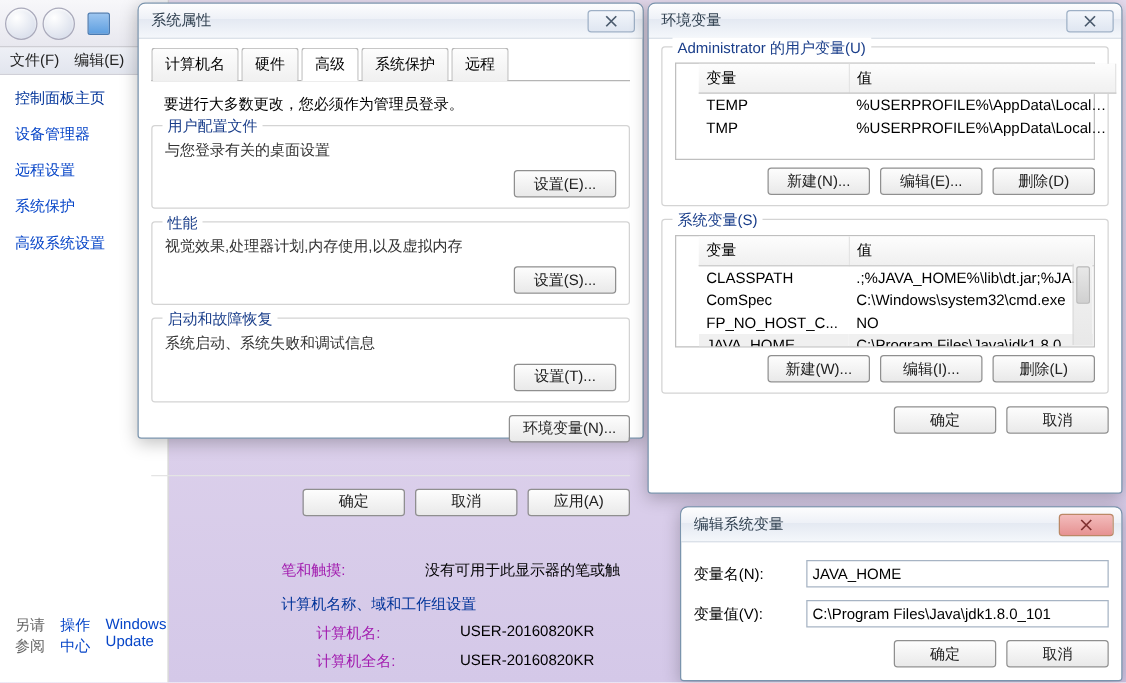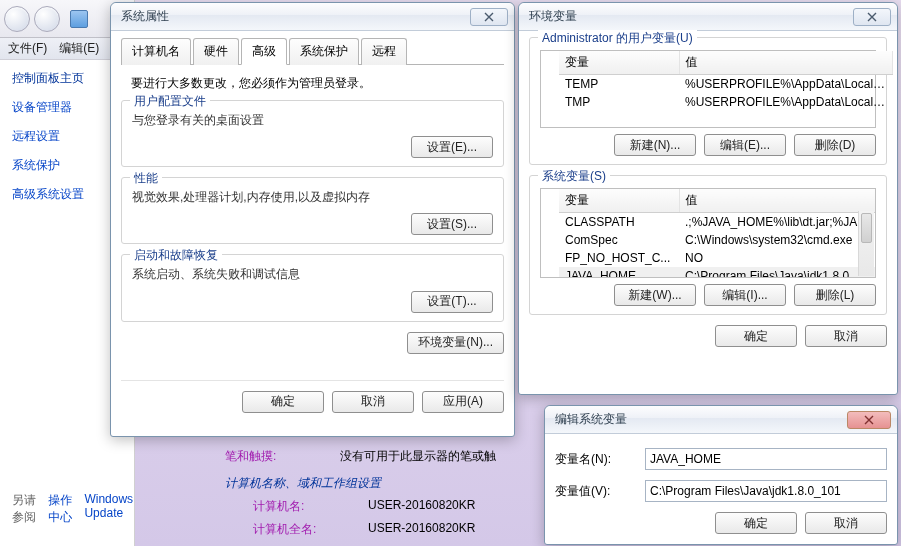--- a/index.html
+++ b/index.html
@@ -14,21 +14,21 @@
 .bg-links { padding: 10px 12px; display: flex; flex-direction: column; gap: 12px; }
 .bg-links a { color: #0645c8; text-decoration: none; cursor: pointer; }
 .bg-links a.hd { color: #003399; font-weight: normal; }
 .bg-footer { position: absolute; bottom: 20px; left: 12px; display: flex; flex-direction: row; gap: 10px;}
 .bg-footer span { color: #666; }
 .bg-footer a { color: #0645c8; text-decoration: none; }
 
 .mid-area { position: absolute; left: 225px; top: 448px; width: 330px; }
 .mid-row { display: flex; margin-bottom: 6px; }
 .mid-label { width: 115px; color: #a21caf; }
-.mid-head { color: #003399; margin: 10px 0 6px 0; font-style: italic;}
+.mid-head { color: #003399; margin: 10px 0 6px 0;}
 .mid-sub { padding-left: 28px; }
 
 
 .win { position: absolute; background: #fff; border: 1px solid #7a94ad; border-radius: 6px 6px 3px 3px; box-shadow: 0 3px 14px rgba(0,0,0,.25); }
 .win-titlebar { height: 28px; background: linear-gradient(180deg, #fdfdfe 0%, #eef1f7 45%, #e4e9f2 46%, #f4f7fb 100%); border-bottom: 1px solid #c2ccd9; border-radius: 6px 6px 0 0; display: flex; align-items: center; padding: 0 6px; color: #304050; }
 .win-title { flex: 1; padding-left: 4px; }
 .win-close { width: 38px; height: 18px; background: linear-gradient(#f3f6fb,#dfe6f1); border: 1px solid #9eb0c6; border-radius: 3px; display: flex; align-items: center; justify-content: center; color: #4a5a6d; font-size: 11px; cursor: pointer;}
 .win-close svg { width: 10px; height: 10px; }
 .win-body { padding: 6px 10px 10px 10px; }
 
@@ -52,21 +52,21 @@
 .tbl th { text-align: left; font-weight: normal; background: linear-gradient(#fdfdfd,#f0f0f0); border-bottom: 1px solid #cfcfcf; border-right: 1px solid #e4e4e4; padding: 3px 6px; }
 .tbl td { padding: 2px 6px; white-space: nowrap; overflow: hidden; text-overflow: ellipsis; max-width: 0; }
 .tbl td:first-child { width: 120px; max-width: 120px; }
 .tbl tr.sel td { background: #f0f0f0; }
 
 .lbl-input-row { display: flex; align-items: center; margin-bottom: 10px; }
 .lbl-input-row .lbl { width: 90px; }
 .lbl-input-row input { flex: 1; height: 22px; border: 1px solid #a7b4c4; padding: 0 4px; font-family: Tahoma, sans-serif; font-size: 12px;}
 
 
-#sysprop { left: 110px; top: 2px; width: 405px; height: 435px; }
+#sysprop { left: 110px; top: 2px; width: 405px; height: 349px; }
 #envvar  { left: 518px; top: 2px; width: 380px; height: 393px; }
 #editvar { left: 544px; top: 405px; width: 354px; height: 140px; }
 
 .win-close-red { width: 44px; height: 18px; background: linear-gradient(#f3bcbc,#e69292); border: 1px solid #b86; border-radius: 3px; display:flex; align-items:center; justify-content:center; color:#5b2; cursor:pointer;}
 .win-close-red svg { width:10px; height:10px; stroke:#803030;}
 
 .scroll-hint { position:absolute; right:1px; top:22px; bottom:1px; width:16px; background:linear-gradient(#f3f3f3,#e8e8e8); border-left:1px solid #d8d8d8;}
 .scroll-thumb { position:absolute; left:2px; right:2px; top:2px; height:30px; background:linear-gradient(#e8e8e8,#d0d0d0); border:1px solid #b8b8b8; border-radius:2px;}
 
 .computer-icon { width: 18px; height: 18px; background: linear-gradient(#9cc5f0,#5e9fe0); border:1px solid #4a7ab0; border-radius:2px; margin-left:6px;}

